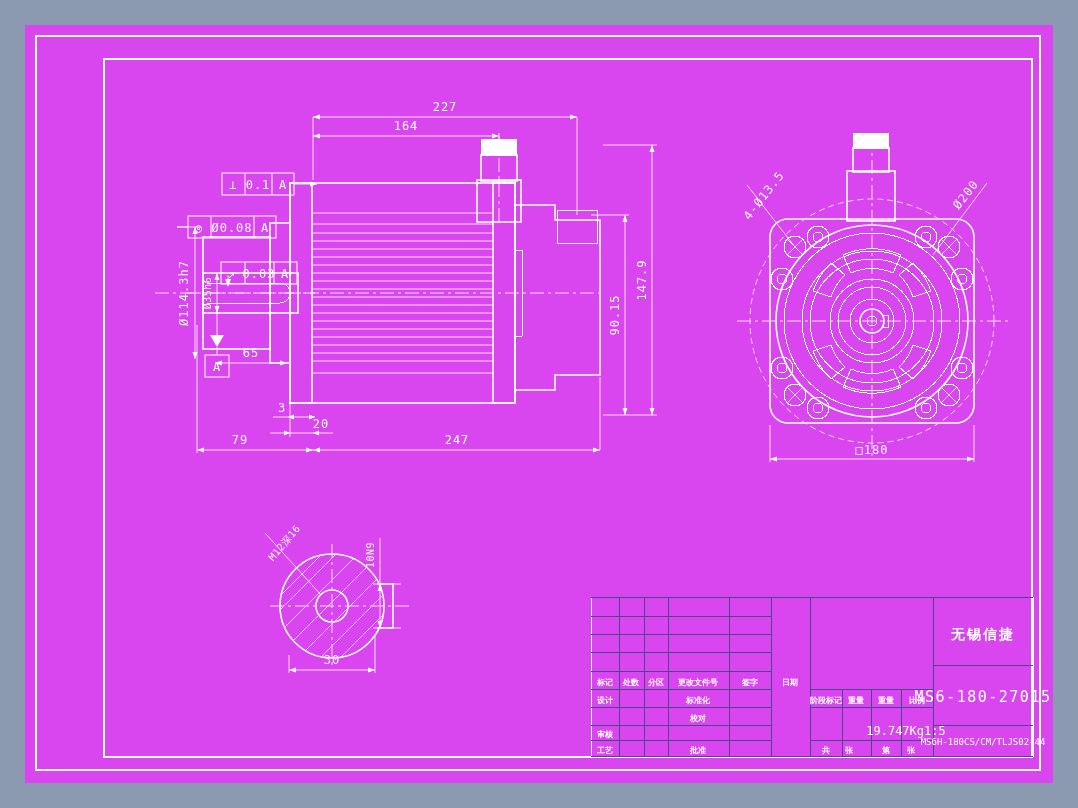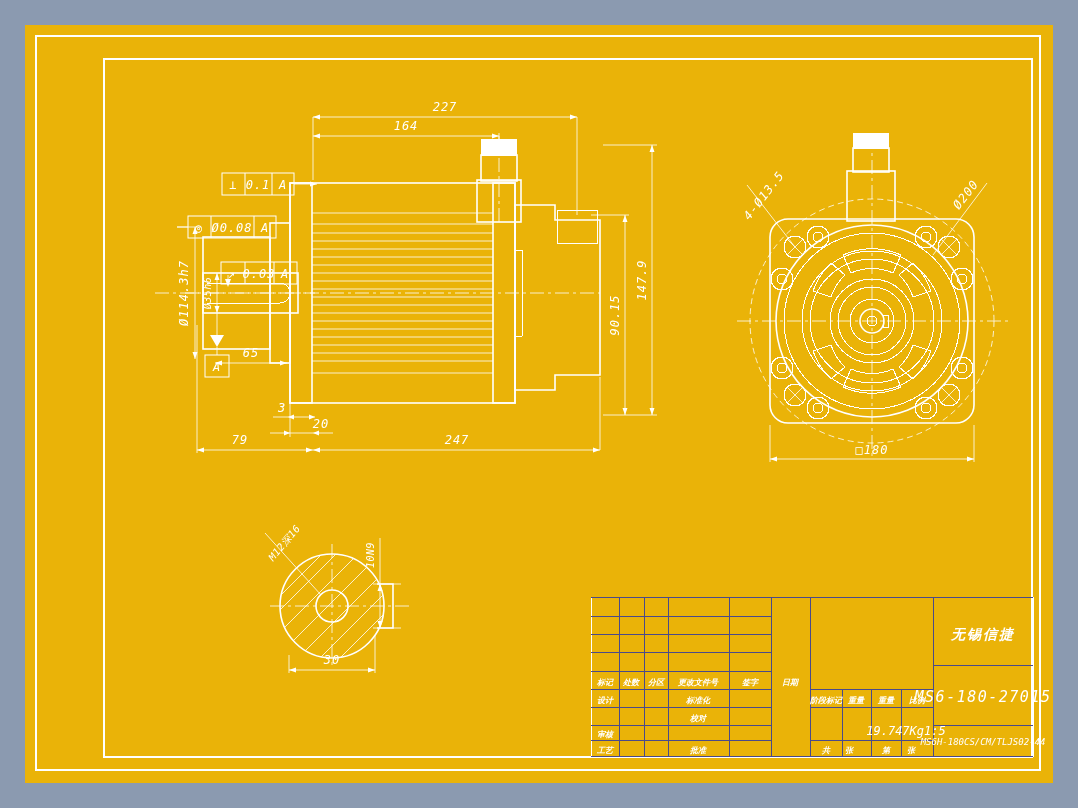--- a/index.html
+++ b/index.html
@@ -3,22 +3,21 @@
 <meta charset="utf-8">
 <style>
   html,body{margin:0;padding:0;}
   body{
     width:1078px;height:808px;overflow:hidden;
     background:#8b9ab0;
     font-family:"DejaVu Sans Mono","Liberation Mono",monospace;
   }
   #sheet{
     position:absolute;left:25px;top:25px;width:1028px;height:758px;
-    background:#eab308;
-    font-style:italic;
+    background:#d946ef;
   }
   #border-outer{
     position:absolute;left:10px;top:10px;width:1006px;height:736px;
     border:2px solid #fff;box-sizing:border-box;
   }
   #border-inner{
     position:absolute;left:78px;top:33px;width:930px;height:700px;
     border:2px solid #fff;box-sizing:border-box;
   }
   svg.draw{position:absolute;left:0;top:0;width:1028px;height:758px;overflow:visible;}

